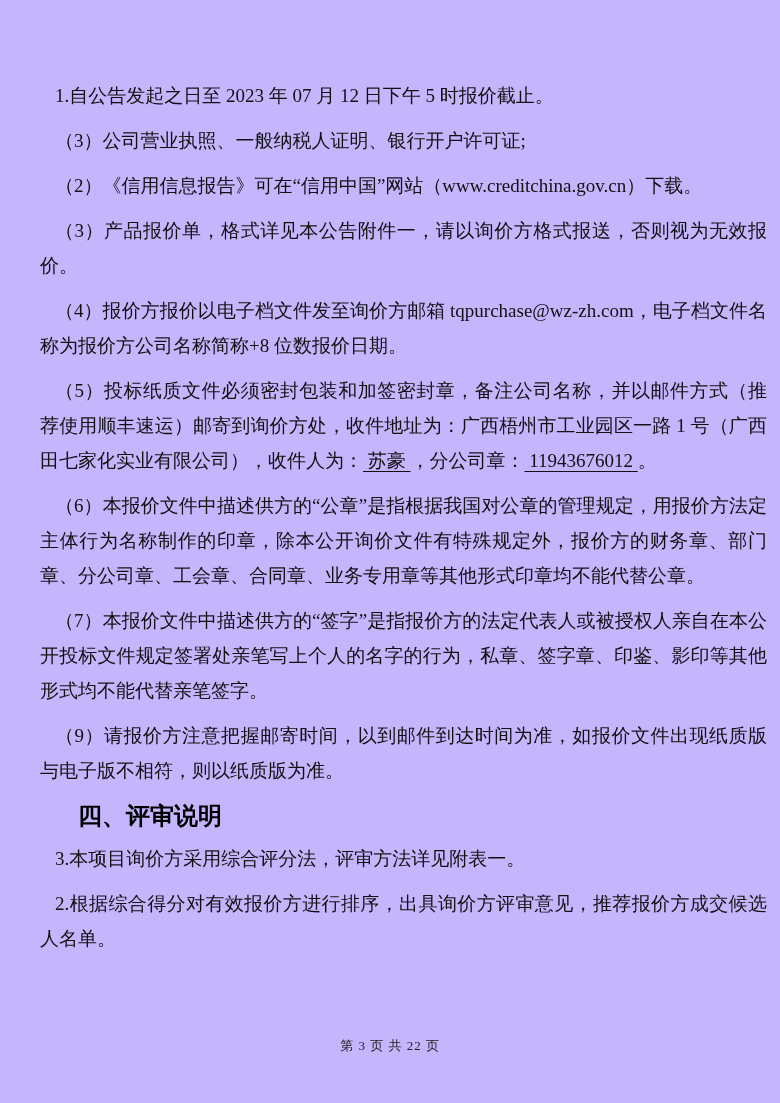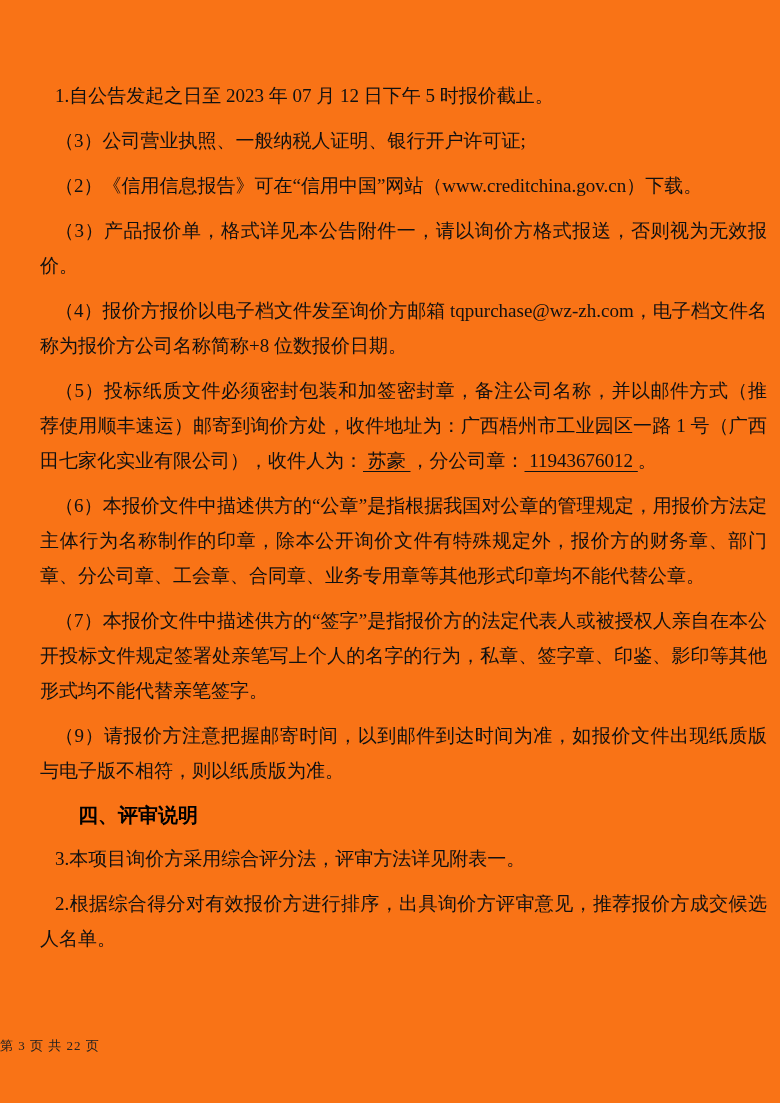--- a/index.html
+++ b/index.html
@@ -4,21 +4,21 @@
 <style>
   html, body {
     margin: 0;
     padding: 0;
     background: #ffffff;
   }
   .page {
     position: relative;
     width: 780px;
     height: 1103px;
-    background: #f97316;
+    background: #c4b5fd;
     overflow: hidden;
   }
   .doc-body {
     position: absolute;
     left: 40px;
     top: 78px;
     width: 727px;
     color: #111111;
     font-family: "Liberation Serif", "DejaVu Serif", serif;
     font-size: 19px;
@@ -27,33 +27,34 @@
   }
   p.doc-para {
     margin: 0 0 10px 0;
     text-indent: 15px;
   }
   h2.doc-heading {
     margin: 3px 0 8px 0;
     color: #000000;
     font-family: "Liberation Sans", "DejaVu Sans", sans-serif;
     font-weight: bold;
-    font-size: 20px;
+    font-size: 24px;
     line-height: 35px;
     text-indent: 38px;
   }
   .u {
     text-decoration: underline;
     text-underline-offset: 4px;
   }
   .page-footer {
     position: absolute;
     top: 1036px;
     left: 0;
     width: 100%;
+    text-align: center;
     color: #222222;
     font-family: "Liberation Serif", "DejaVu Serif", serif;
     font-size: 13px;
     line-height: 20px;
     letter-spacing: 1px;
   }
 </style>
 </head>
 <body>
 

